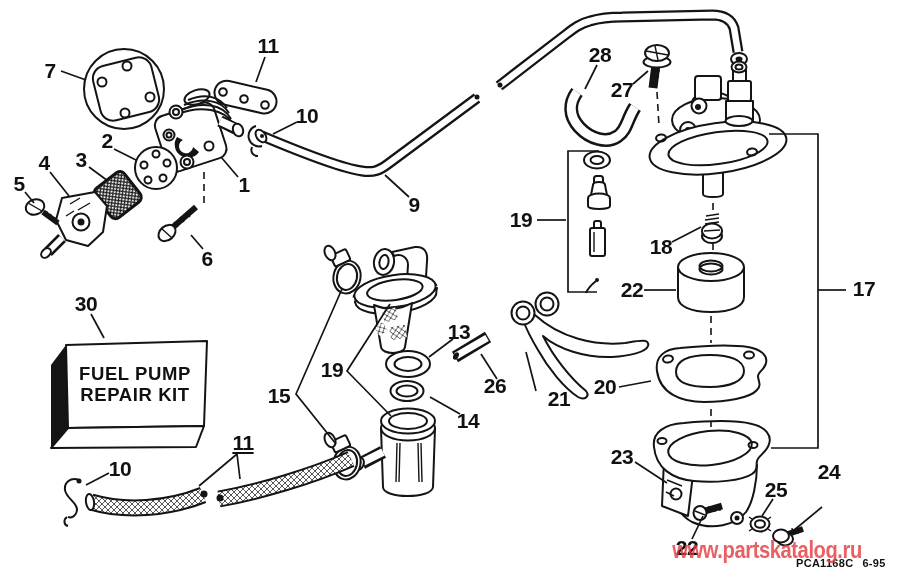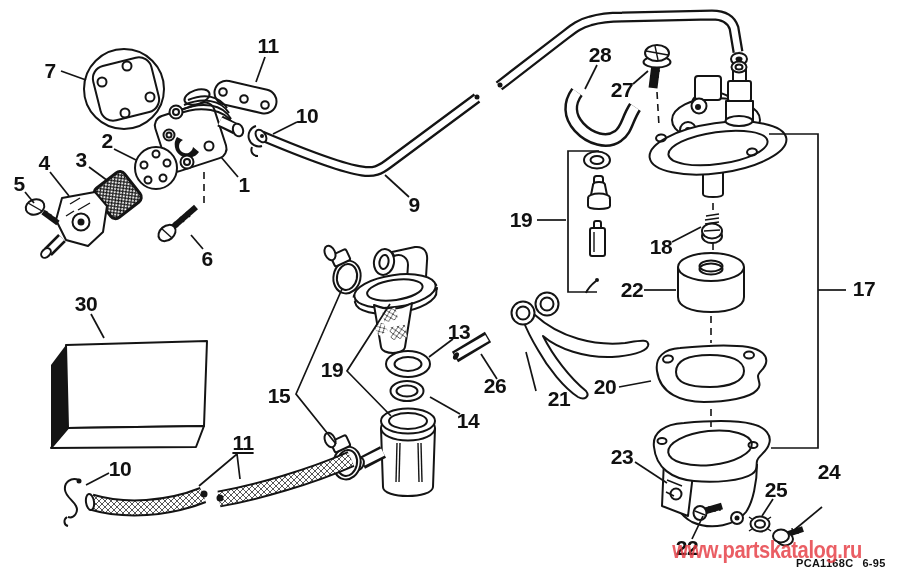--- a/index.html
+++ b/index.html
@@ -354,20 +354,22 @@
     <polyline class="ld" points="199,486 237,454 240,479" fill="none"></polyline>
     <line class="ld" x1="109" y1="473" x2="86" y2="485"></line>
     <line class="ld" x1="635" y1="462" x2="667" y2="483"></line>
     <line class="ld" x1="773" y1="499" x2="762" y2="516"></line>
     <line class="ld" x1="822" y1="507" x2="793" y2="531"></line>
     <line class="ld" x1="692" y1="539" x2="703" y2="516"></line>
   </g>
 </svg>
 
 <div class="kitbox">
+  <div>FUEL PUMP</div>
+  <div>REPAIR KIT</div>
 </div>
 
 <div id="labels">
       <div class="plabel" style="left: 50px; top: 71px;">7</div>
       <div class="plabel" style="left: 268px; top: 46px;">11</div>
       <div class="plabel" style="left: 307px; top: 116px;">10</div>
       <div class="plabel" style="left: 107px; top: 141px;">2</div>
       <div class="plabel" style="left: 81px; top: 160px;">3</div>
       <div class="plabel" style="left: 44px; top: 163px;">4</div>
       <div class="plabel" style="left: 19px; top: 184px;">5</div>

